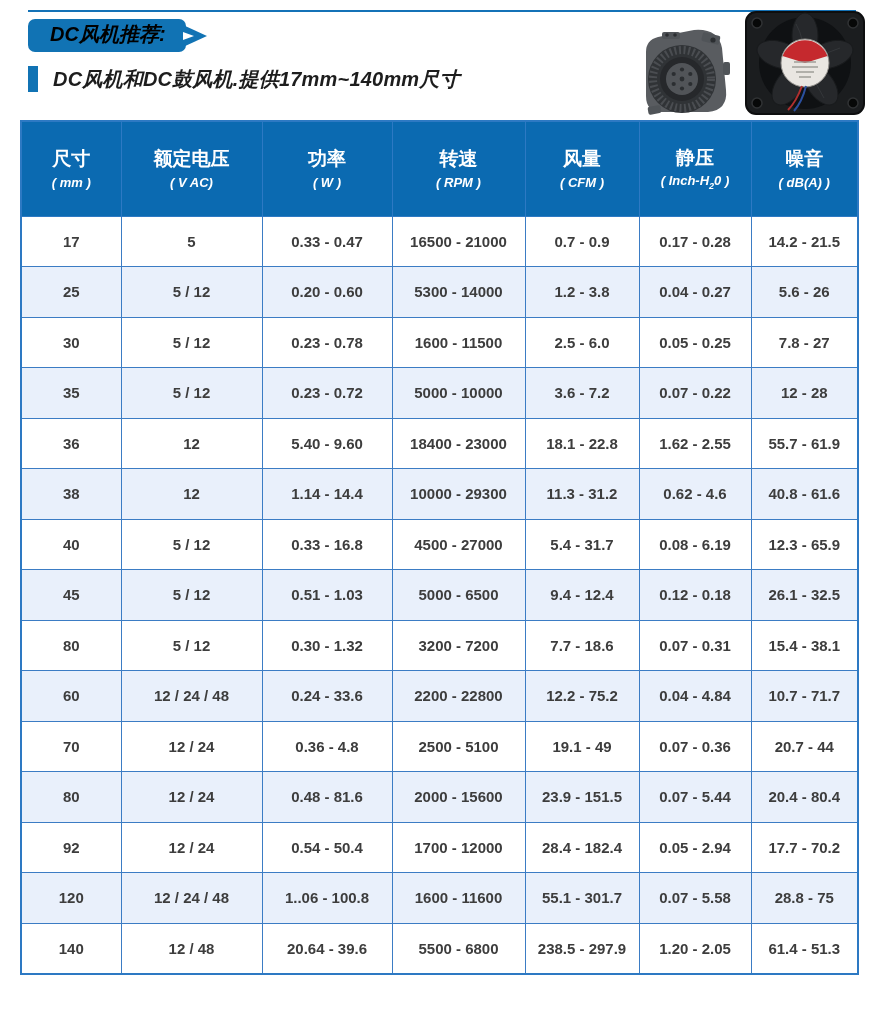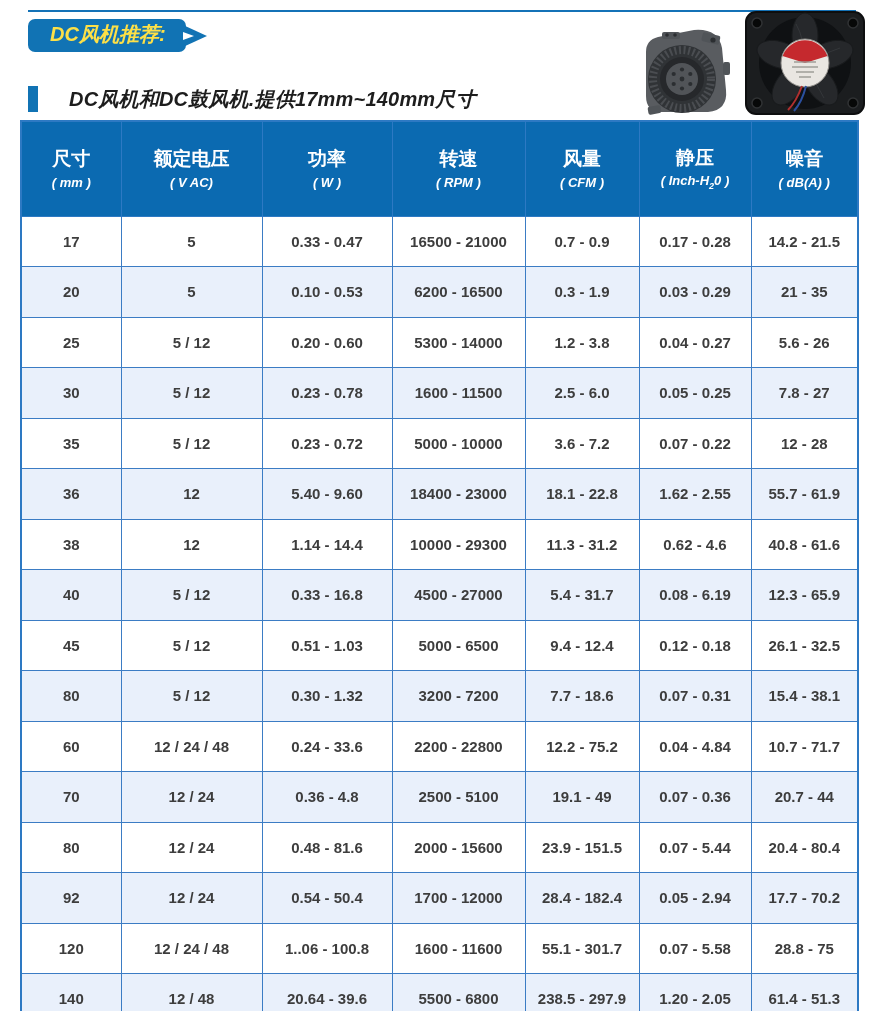--- a/index.html
+++ b/index.html
@@ -9,30 +9,30 @@
     font-family: "Liberation Sans", sans-serif;
     position: relative; overflow: hidden;
   }
   .top-rule {
     position: absolute; left: 28px; top: 10px;
     width: 828px; height: 2px; background: #1472b7;
   }
   .badge {
     position: absolute; left: 28px; top: 19px;
     height: 33px; background: #1173b4; border-radius: 7px;
-    color: #fde047; display: flex; align-items: center;
+    color: #000000; display: flex; align-items: center;
     padding: 0 20px 2px 22px;
     font-size: 20px; font-weight: bold; font-style: italic;
   }
   .badge .arrow {
     position: absolute; left: calc(100% - 3px); top: 5px;
   }
   .subtitle {
     position: absolute; left: 28px; top: 66px;
-    display: flex; align-items: flex-start; gap: 31px; margin-top: 20px;
+    display: flex; align-items: flex-start; gap: 15px;
   }
   .subtitle .bullet { width: 10px; height: 26px; background: #1173b4; }
   .subtitle .subtitle-text {
     font-size: 20px; font-weight: bold; font-style: italic;
     color: #1d1d1d; letter-spacing: 0.2px;
   }
   .fans {
     position: absolute; right: 14px; top: 10px;
     display: flex; align-items: flex-end; gap: 8px;
   }
@@ -193,29 +193,20 @@
         <tr>
           <td>17</td>
           <td>5</td>
           <td>0.33 - 0.47</td>
           <td>16500 - 21000</td>
           <td>0.7 - 0.9</td>
           <td>0.17 - 0.28</td>
           <td>14.2 - 21.5</td>
         </tr>
         <tr>
-          <td>20</td>
-          <td>5</td>
-          <td>0.10 - 0.53</td>
-          <td>6200 - 16500</td>
-          <td>0.3 - 1.9</td>
-          <td>0.03 - 0.29</td>
-          <td>21 - 35</td>
-        </tr>
-        <tr>
           <td>25</td>
           <td>5 / 12</td>
           <td>0.20 - 0.60</td>
           <td>5300 - 14000</td>
           <td>1.2 - 3.8</td>
           <td>0.04 - 0.27</td>
           <td>5.6 - 26</td>
         </tr>
         <tr>
           <td>30</td>

